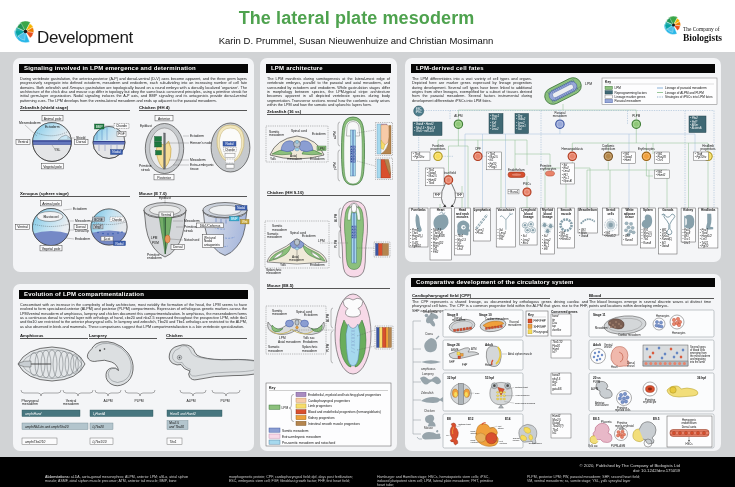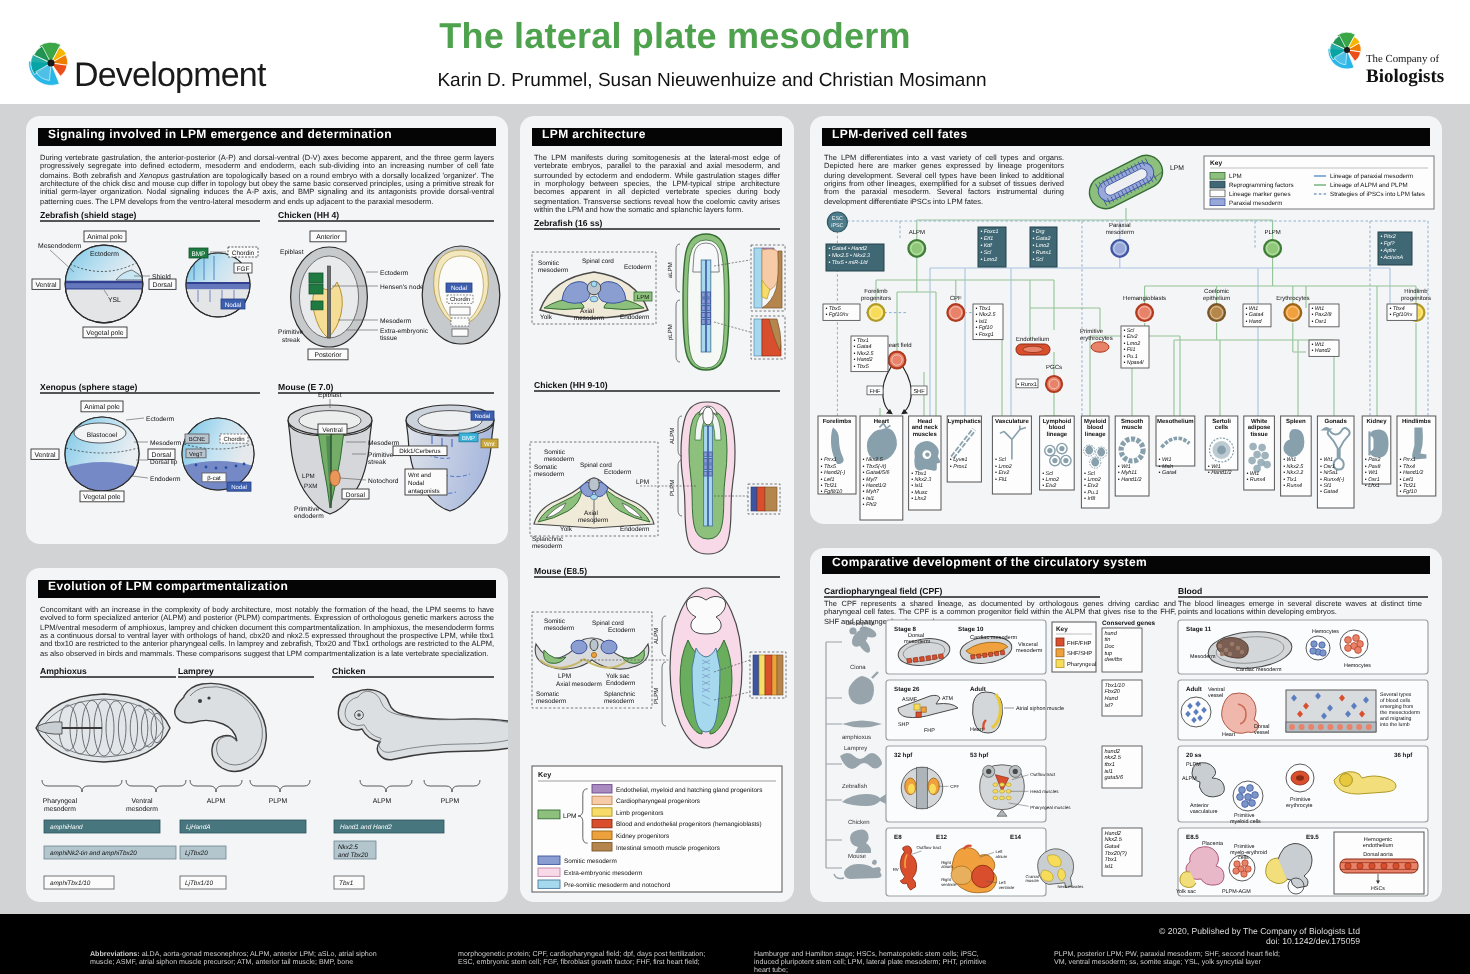--- a/index.html
+++ b/index.html
@@ -4,21 +4,21 @@
 <style>
 html,body{margin:0;padding:0;}
 body{width:735px;height:487px;position:relative;overflow:hidden;background:#fff;font-family:"Liberation Sans",sans-serif;}
 .bg{position:absolute;left:0;top:52px;width:735px;height:405px;background:#d1d3d5;}
 .footer{position:absolute;left:0;top:457px;width:735px;height:30px;background:#000;color:#cfcfcf;}
 .panel{position:absolute;background:#f4f5f7;border-radius:7px;}
 .bar{position:absolute;left:6px;right:6px;top:6px;height:9px;background:#050505;color:#fff;font-weight:bold;font-size:6px;line-height:9px;padding-left:5px;letter-spacing:0.2px;}
 .para{position:absolute;font-size:3.75px;line-height:4.35px;color:#1a1a1a;text-align:justify;}
 .seclab{position:absolute;font-size:4.3px;font-weight:bold;color:#111;border-bottom:0.5px solid #555;}
 svg{position:absolute;left:0;top:0;}
-.title{position:absolute;left:0;top:8px;width:675px;text-align:center;font-size:18px;font-weight:bold;color:#4ea24e;letter-spacing:0.1px;}
+.title{position:absolute;left:0;top:8px;width:675px;text-align:center;font-size:18px;font-weight:bold;color:#4ea24e;letter-spacing:0.1px;padding-left:19px;}
 .authors{position:absolute;left:0;top:35px;width:712px;text-align:center;font-size:9.5px;color:#111;letter-spacing:0px;}
 .devlogo{position:absolute;left:37px;top:28.8px;font-size:17px;font-weight:normal;color:#1a1a1a;letter-spacing:-0.4px;line-height:17px;}
 </style>
 </head>
 <body>
 
 <div class="title">The lateral plate mesoderm</div>
 <div class="authors">Karin D. Prummel, Susan Nieuwenhuize and Christian Mosimann</div>
 <div class="devlogo">Development</div>
 <svg width="735" height="52" style="left:0;top:0;">

